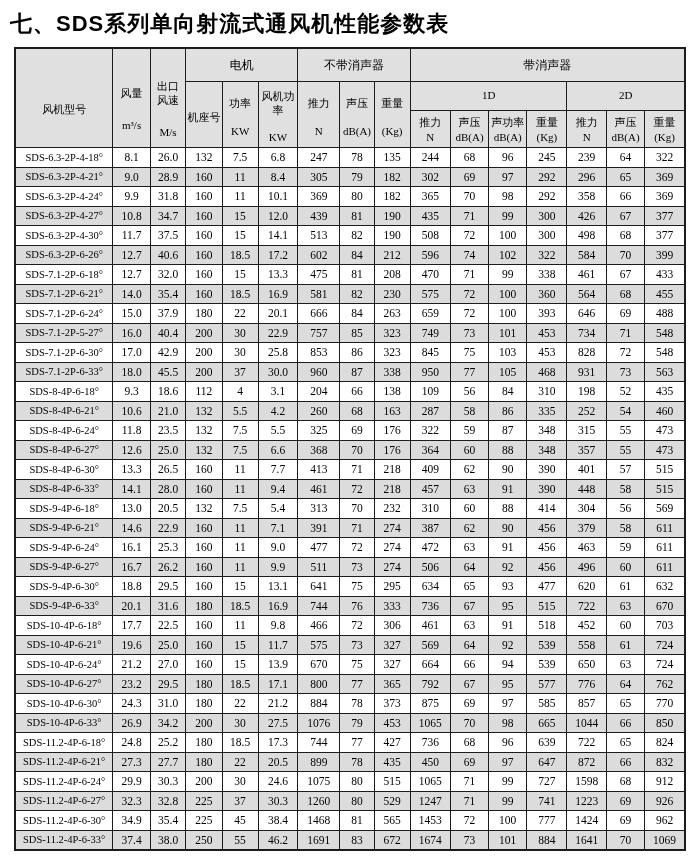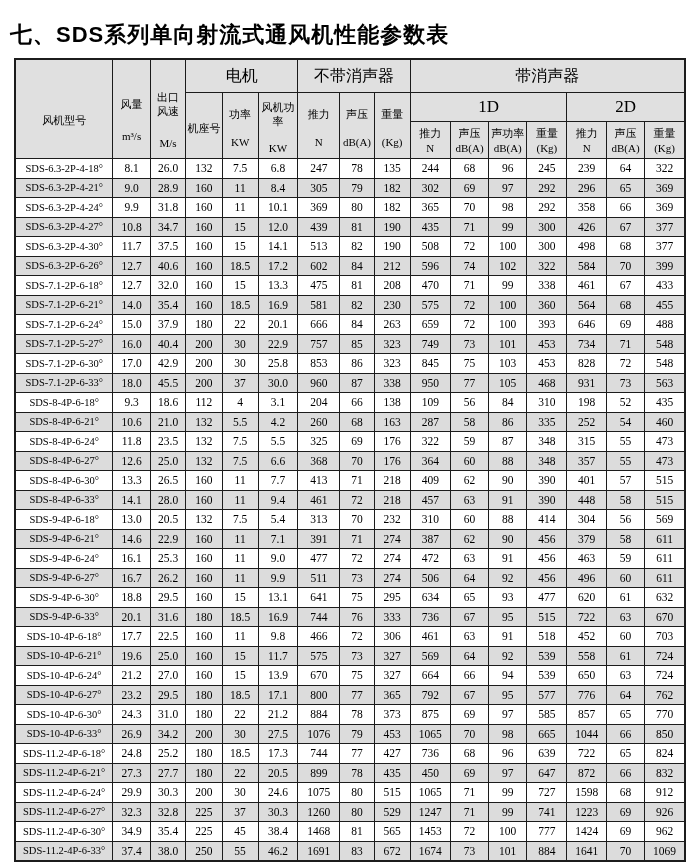--- a/index.html
+++ b/index.html
@@ -1,37 +1,37 @@
 <!DOCTYPE html>
 <html><head>
 <meta charset="utf-8">
 <style>
   html,body{margin:0;padding:0;background:#ffffff;}
   body{width:700px;height:864px;font-family:"Liberation Sans","DejaVu Sans",sans-serif;color:#111;}
   .page-title{
     font-size:22px;font-weight:bold;letter-spacing:1px;
-    margin:20px 0 8px 10px;color:#000;
+    margin:9px 0 8px 10px;color:#000;
     font-family:"Liberation Sans","DejaVu Sans",sans-serif;
   }
   table.spec{
     border-collapse:collapse;table-layout:fixed;
     margin-left:14px;width:672px;
     border:2px solid #1c1c1c;
   }
   .spec th,.spec td{
     border:1px solid #1c1c1c;
     text-align:center;vertical-align:middle;
     padding:0 1px;overflow:hidden;
   }
   .spec thead th{
     background:#e0e0e0;font-weight:normal;
     font-size:11px;line-height:1.25;color:#000;
   }
-  .spec thead .grp{height:32px;font-size:16px;}
-  .spec thead .subgrp{height:28px;font-size:17px;font-family:"Liberation Serif","DejaVu Serif",serif;}
+  .spec thead .grp{height:32px;font-size:12px;}
+  .spec thead .subgrp{height:28px;font-size:11px;font-family:"Liberation Serif","DejaVu Serif",serif;}
   .spec thead .leaf{height:36px;}
   .unitcell .lab{display:block;margin-top:2px;}
   .unitcell .unit{display:block;margin-top:1px;font-family:"Liberation Serif","DejaVu Serif",serif;}
   .tallcell{height:96px;}
   .tallcell .lab{display:block;margin-top:24px;}
   .tallcell .unit{display:block;margin-top:18px;font-family:"Liberation Serif","DejaVu Serif",serif;}
   .spancell .lab{display:block;margin-top:6px;}
   .spancell .unit{display:block;margin-top:14px;font-family:"Liberation Serif","DejaVu Serif",serif;}
   .spec tbody td{
     height:18.5px;font-size:11.5px;

